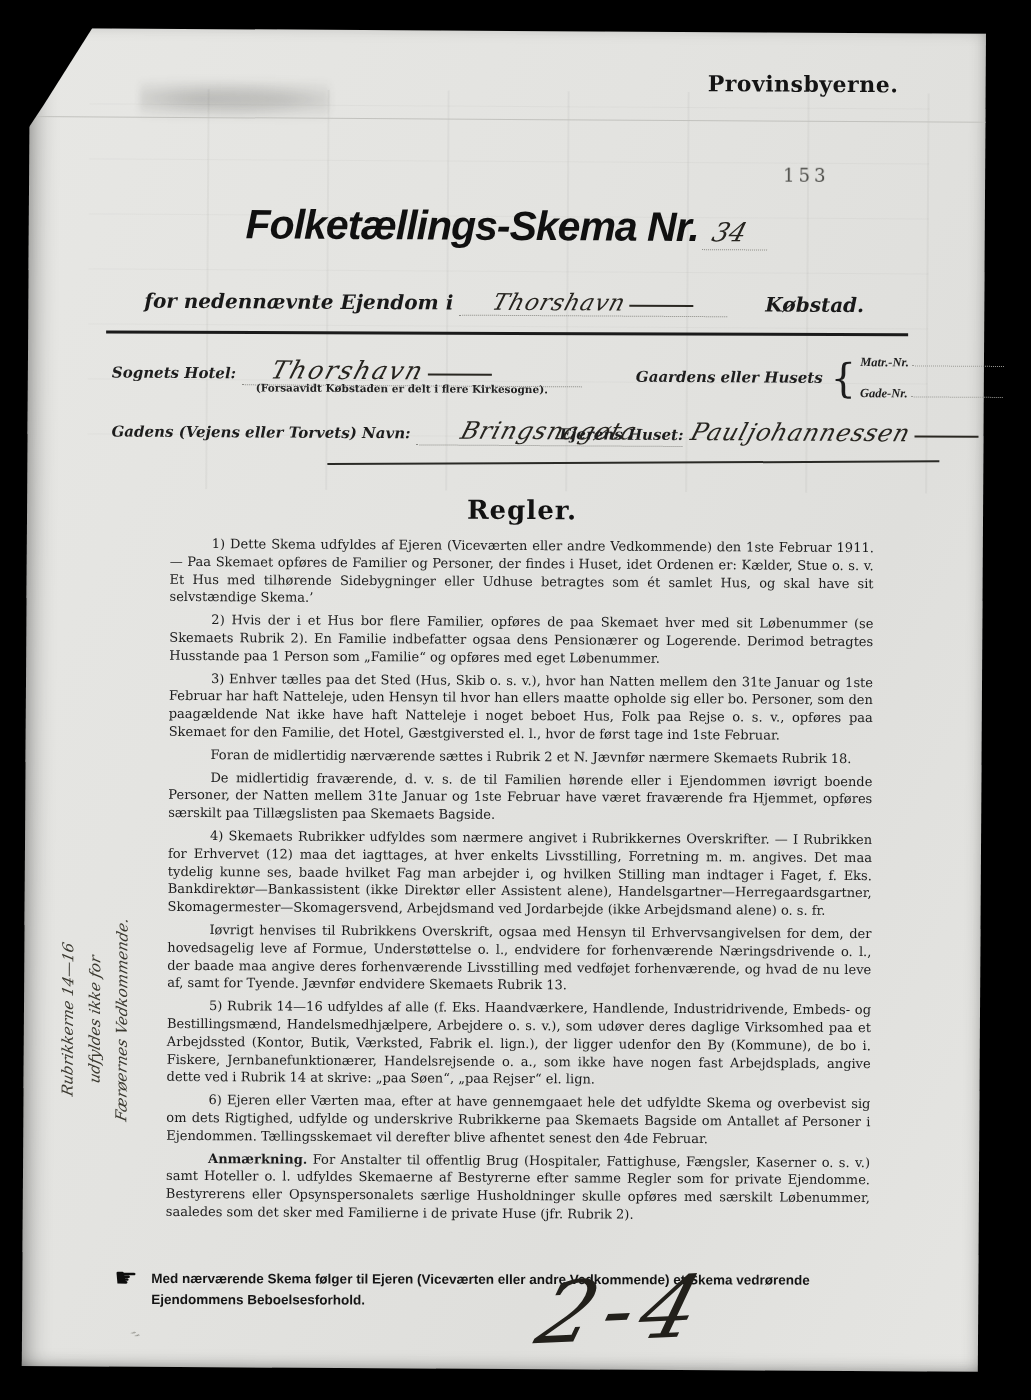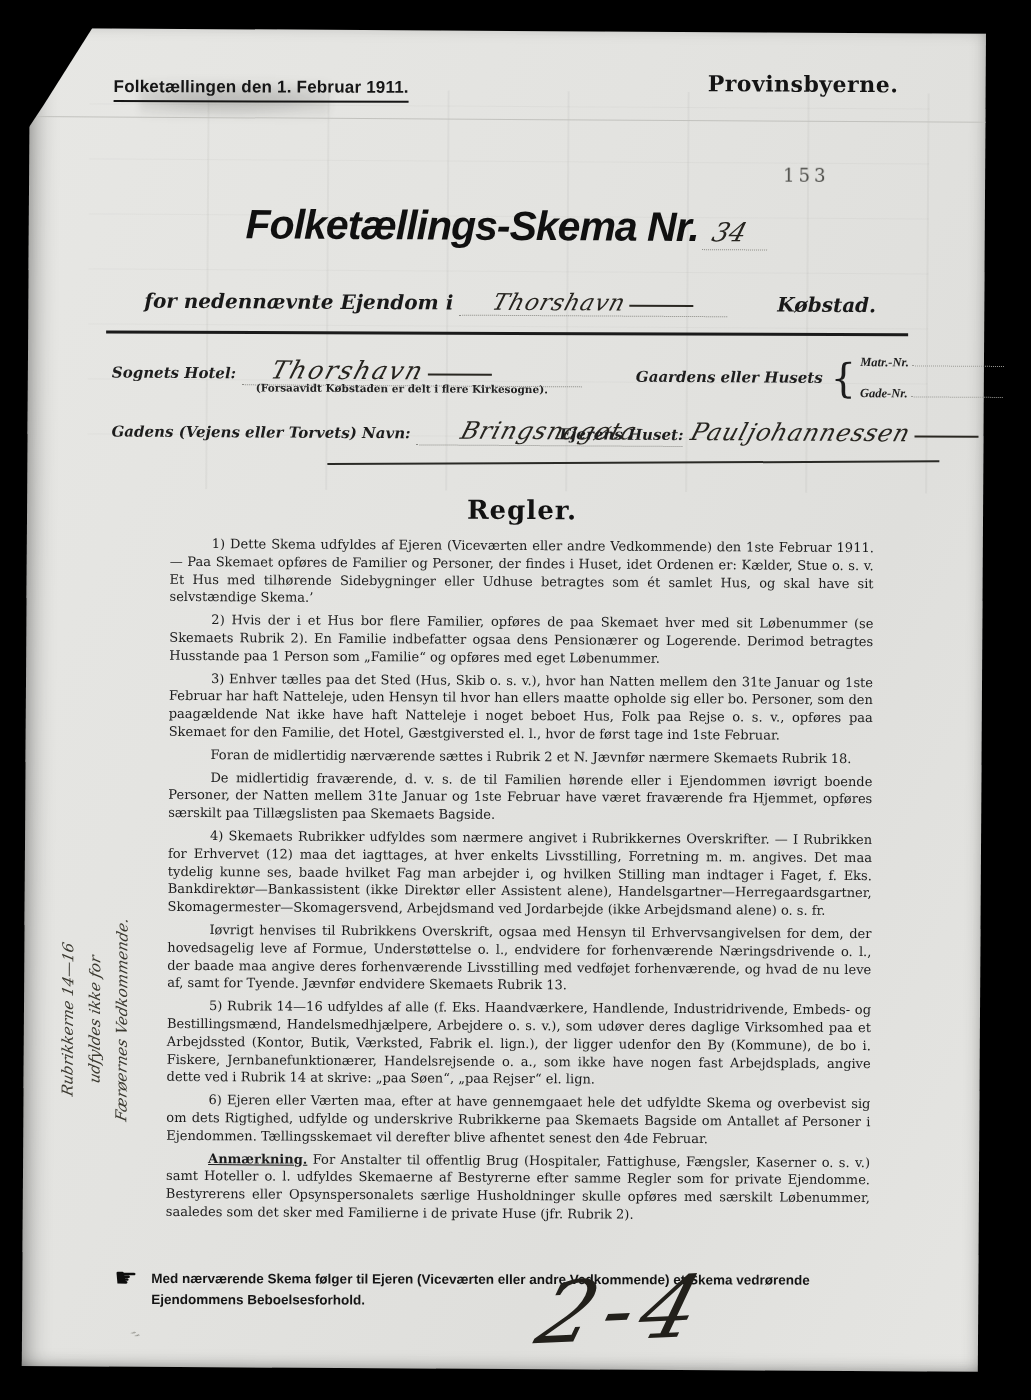--- a/index.html
+++ b/index.html
@@ -67,21 +67,21 @@
   .subtitle-row{
     position:absolute;left:116px;top:258px;width:760px;white-space:nowrap;
   }
   .subtitle-pre{font-weight:bold;font-style:italic;font-size:20px;color:#191919;}
   .subtitle-fill{
     display:inline-block;width:268px;border-bottom:1px dotted #8a8a85;text-align:center;
     margin-left:6px;vertical-align:baseline;
   }
   .subtitle-hw{font-size:23px;letter-spacing:1px;}
   .hw-tail{display:inline-block;width:64px;height:2px;background:#2a2822;vertical-align:4px;margin-left:4px;}
-  .subtitle-post{font-weight:bold;font-style:italic;font-size:20px;color:#191919;margin-left:50px;}
+  .subtitle-post{font-weight:bold;font-style:italic;font-size:20px;color:#191919;margin-left:38px;}
   .thick-rule{position:absolute;left:78px;top:301px;width:802px;height:3px;background:#1b1b1b;transform:rotate(-.15deg);}
 
   .fld-label{font-weight:bold;font-style:italic;font-size:15px;color:#1d1d1d;white-space:nowrap;}
   .fld-note{position:absolute;left:228px;top:352px;font-weight:bold;font-size:10.5px;color:#222;}
   .row-sognets{position:absolute;left:84px;top:326px;white-space:nowrap;}
   .sognets-fill{display:inline-block;width:340px;border-bottom:1px dotted #8a8a85;margin-left:6px;}
   .sognets-hw{font-size:25px;letter-spacing:2px;margin-left:30px;}
   .gaardens{position:absolute;left:608px;top:322px;display:flex;align-items:center;}
   .brace{font-size:40px;font-weight:normal;color:#1d1d1d;margin:0 4px 0 8px;font-family:"DejaVu Serif",serif;}
   .nr-stack{display:flex;flex-direction:column;gap:16px;font-family:Liberation Serif, serif;}
@@ -95,21 +95,21 @@
   .slant-line{position:absolute;left:300px;top:430px;width:612px;height:2px;background:#2a2a26;transform:rotate(-.6deg);}
 
   .rules-col{position:absolute;left:143px;top:464px;width:704px;color:#1b1b1b;}
   .rules-heading{
     text-align:center;font-weight:bold;font-size:26px;letter-spacing:1px;color:#121212;
     margin:0 0 12px 0;font-family:"DejaVu Serif",serif;
   }
   .rules-col p{
     margin:0 0 5px 0;font-size:13px;line-height:17.8px;text-align:justify;text-indent:42px;
   }
-  .anm-label{font-weight:bold;text-decoration:underline;}
+  .anm-label{font-weight:bold;}
 
   .margin-note{
     position:absolute;left:-74px;top:946px;width:300px;height:90px;
     transform:rotate(-90deg);
     text-align:center;color:#3a382f;
   }
   .margin-note div{
     font-family:"DejaVu Serif",serif;font-style:italic;font-size:15px;line-height:27px;
     transform:skewX(-12deg);white-space:nowrap;
   }
@@ -134,21 +134,20 @@
 </style>
 </head>
 <body>
 
 <div class="paper">
 
   <div class="bleed"></div>
   <div class="bleed-blob"></div>
   <div class="faint-rule"></div>
 
-  <div class="hdr-left">Folketællingen den 1. Februar 1911.</div>
   <div class="hdr-right">Provinsbyerne.</div>
 
   <div class="stamp">153</div>
 
   <div class="title-row">
     <span class="title-main">Folketællings-Skema Nr.</span><span class="hw title-num">34</span>
   </div>
 
   <div class="subtitle-row">
     <span class="subtitle-pre">for nedennævnte Ejendom i</span><span class="subtitle-fill"><span class="hw subtitle-hw">Thorshavn</span><span class="hw-tail"></span></span><span class="subtitle-post">Købstad.</span>

